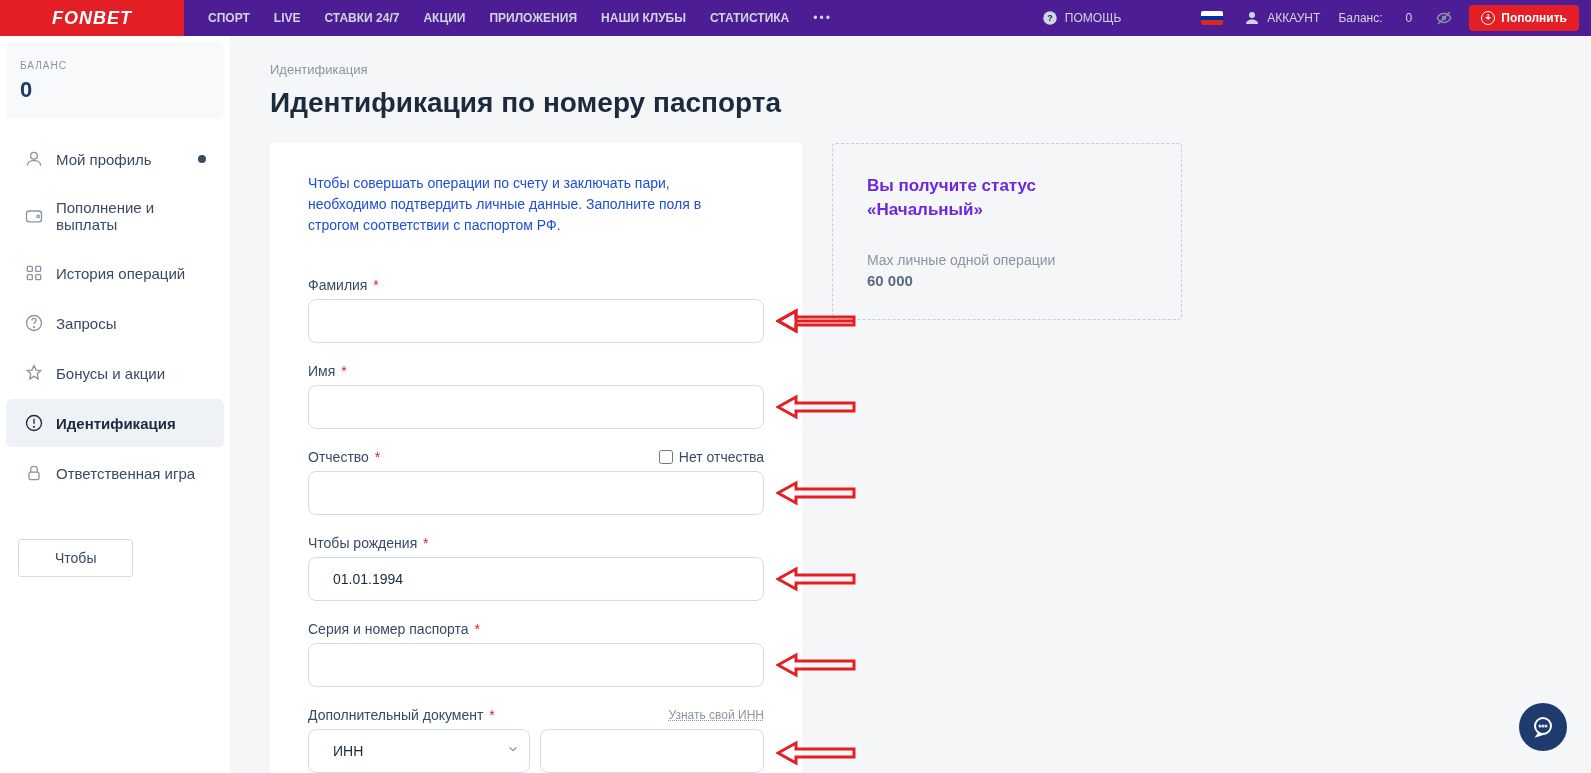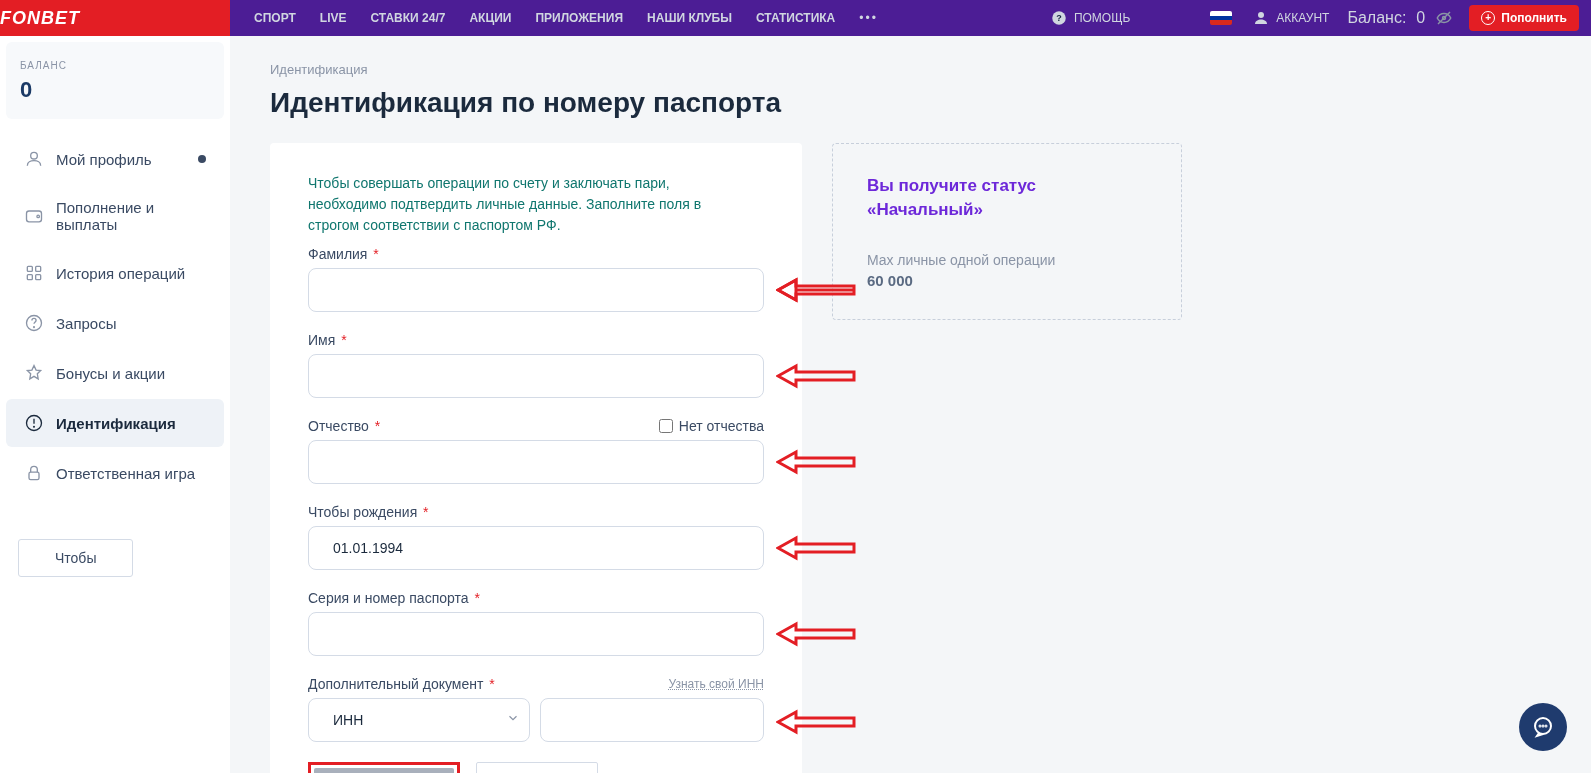--- a/index.html
+++ b/index.html
@@ -1,28 +1,28 @@
 <!DOCTYPE html>
 <html><head>
 <meta charset="utf-8">
 <style>
   * { box-sizing: border-box; margin: 0; padding: 0; }
   body { font-family: Arial, Helvetica, sans-serif; background: #f4f6f8; color: #1b2a3d; width: 1591px; }
   
   .header { display: flex; height: 36px; }
-  .logo-bar { background: #e31e24; width: 230px; display: flex; align-items: center; }
+  .logo-bar { background: #e31e24; width: 184px; display: flex; align-items: center; justify-content: center; }
   .logo { color: #fff; font-weight: 900; font-size: 18px; letter-spacing: 1px; font-style: italic; }
   .nav-bar { background: #4c1d95; flex: 1; display: flex; align-items: center; padding: 0 12px; color: #fff; font-size: 12px; }
   .nav-item { padding: 0 12px; color: #d0d6e0; cursor: pointer; font-weight: 600; }
   .nav-more { padding: 0 12px; color: #d0d6e0; cursor: pointer; letter-spacing: 2px; }
   .nav-spacer { flex: 1; }
   .nav-right-item { padding: 0 10px; color: #d0d6e0; cursor: pointer; display: flex; align-items: center; gap: 6px; }
   .nav-icon { width: 18px; height: 18px; display: inline-flex; align-items: center; justify-content: center; fill: #d0d6e0; }
   .flag-ru { width: 22px; height: 14px; background: linear-gradient(to bottom, #fff 0 33%, #0033a0 33% 66%, #da291c 66% 100%); border-radius: 2px; }
-  .balance-hdr { color: #d0d6e0; font-size: 16px; padding: 0 8px; display: flex; align-items: center; gap: 10px; }
+  .balance-hdr { color: #d0d6e0; font-size: 12px; padding: 0 8px; display: flex; align-items: center; gap: 23px; }
   .refill-btn { background: #e31e24; color: #fff; border: none; border-radius: 4px; padding: 6px 12px; font-size: 12px; cursor: pointer; display: flex; align-items: center; gap: 6px; margin-left: 8px; font-weight: 600;}
   .plus-circle { width: 14px; height: 14px; border: 1.5px solid #fff; border-radius: 50%; display: inline-flex; align-items: center; justify-content: center; font-size: 10px; line-height: 1; }
   
   .body-wrap { display: flex; }
   .sidebar { width: 230px; background: #fff; padding: 0; }
   .balance-card { background: #f7f9fb; margin: 6px; border-radius: 6px; padding: 18px 14px 16px; }
   .balance-label { color: #8a94a6; font-size: 10px; letter-spacing: 1px; margin-bottom: 6px; }
   .balance-value { color: #1b3a66; font-size: 22px; font-weight: 700; }
   .menu { padding: 8px 0 20px; }
   .menu-item { display: flex; align-items: center; gap: 12px; padding: 14px 18px; color: #3a4a63; cursor: pointer; font-size: 15px; border-radius: 6px; margin: 2px 6px;}
@@ -32,21 +32,21 @@
   .menu-item.active .menu-icon svg { stroke: #1b2a3d; }
   .dot-indicator { width: 8px; height: 8px; background: #3a4a63; border-radius: 50%; margin-left: auto; }
   .logout-btn { margin: 20px 18px; padding: 10px 36px; background: #fff; border: 1px solid #d4dbe6; color: #3a4a63; cursor: pointer; font-size: 14px; border-radius: 3px;}
   
   .main { flex: 1; padding: 26px 40px; }
   .breadcrumb { color: #8a94a6; font-size: 13px; margin-bottom: 10px; }
   .page-title { font-size: 28px; font-weight: 700; color: #1b2a3d; margin-bottom: 24px; }
   
   .content-row { display: flex; gap: 30px; align-items: flex-start; }
   .form-card { background: #fff; width: 532px; padding: 30px 38px 30px; border-radius: 4px; position: relative;}
-  .intro-text { color: #0f766e; font-size: 14px; line-height: 1.5; margin-bottom: 10px; max-width: 420px;}
+  .intro-text { color: #1d4ed8; font-size: 14px; line-height: 1.5; margin-bottom: 41px; max-width: 420px;}
   
   .field { margin-bottom: 20px; position: relative;}
   .field-head { display: flex; justify-content: space-between; align-items: center; margin-bottom: 6px; }
   .field-label { color: #3a4a63; font-size: 14px; }
   .req { color: #e31e24; margin-left: 2px; }
   .no-pat { display: flex; align-items: center; gap: 6px; color: #3a4a63; font-size: 14px; }
   .no-pat input { width: 14px; height: 14px; }
   .hint-link { color: #8a94a6; font-size: 12px; text-decoration: underline dotted; cursor: pointer; }
   input[type=text] { width: 100%; height: 44px; border: 1px solid #d4dbe6; padding: 0 24px; font-size: 14px; border-radius: 8px; color: #1b2a3d;}
   .row-split { display: flex; gap: 10px; }

